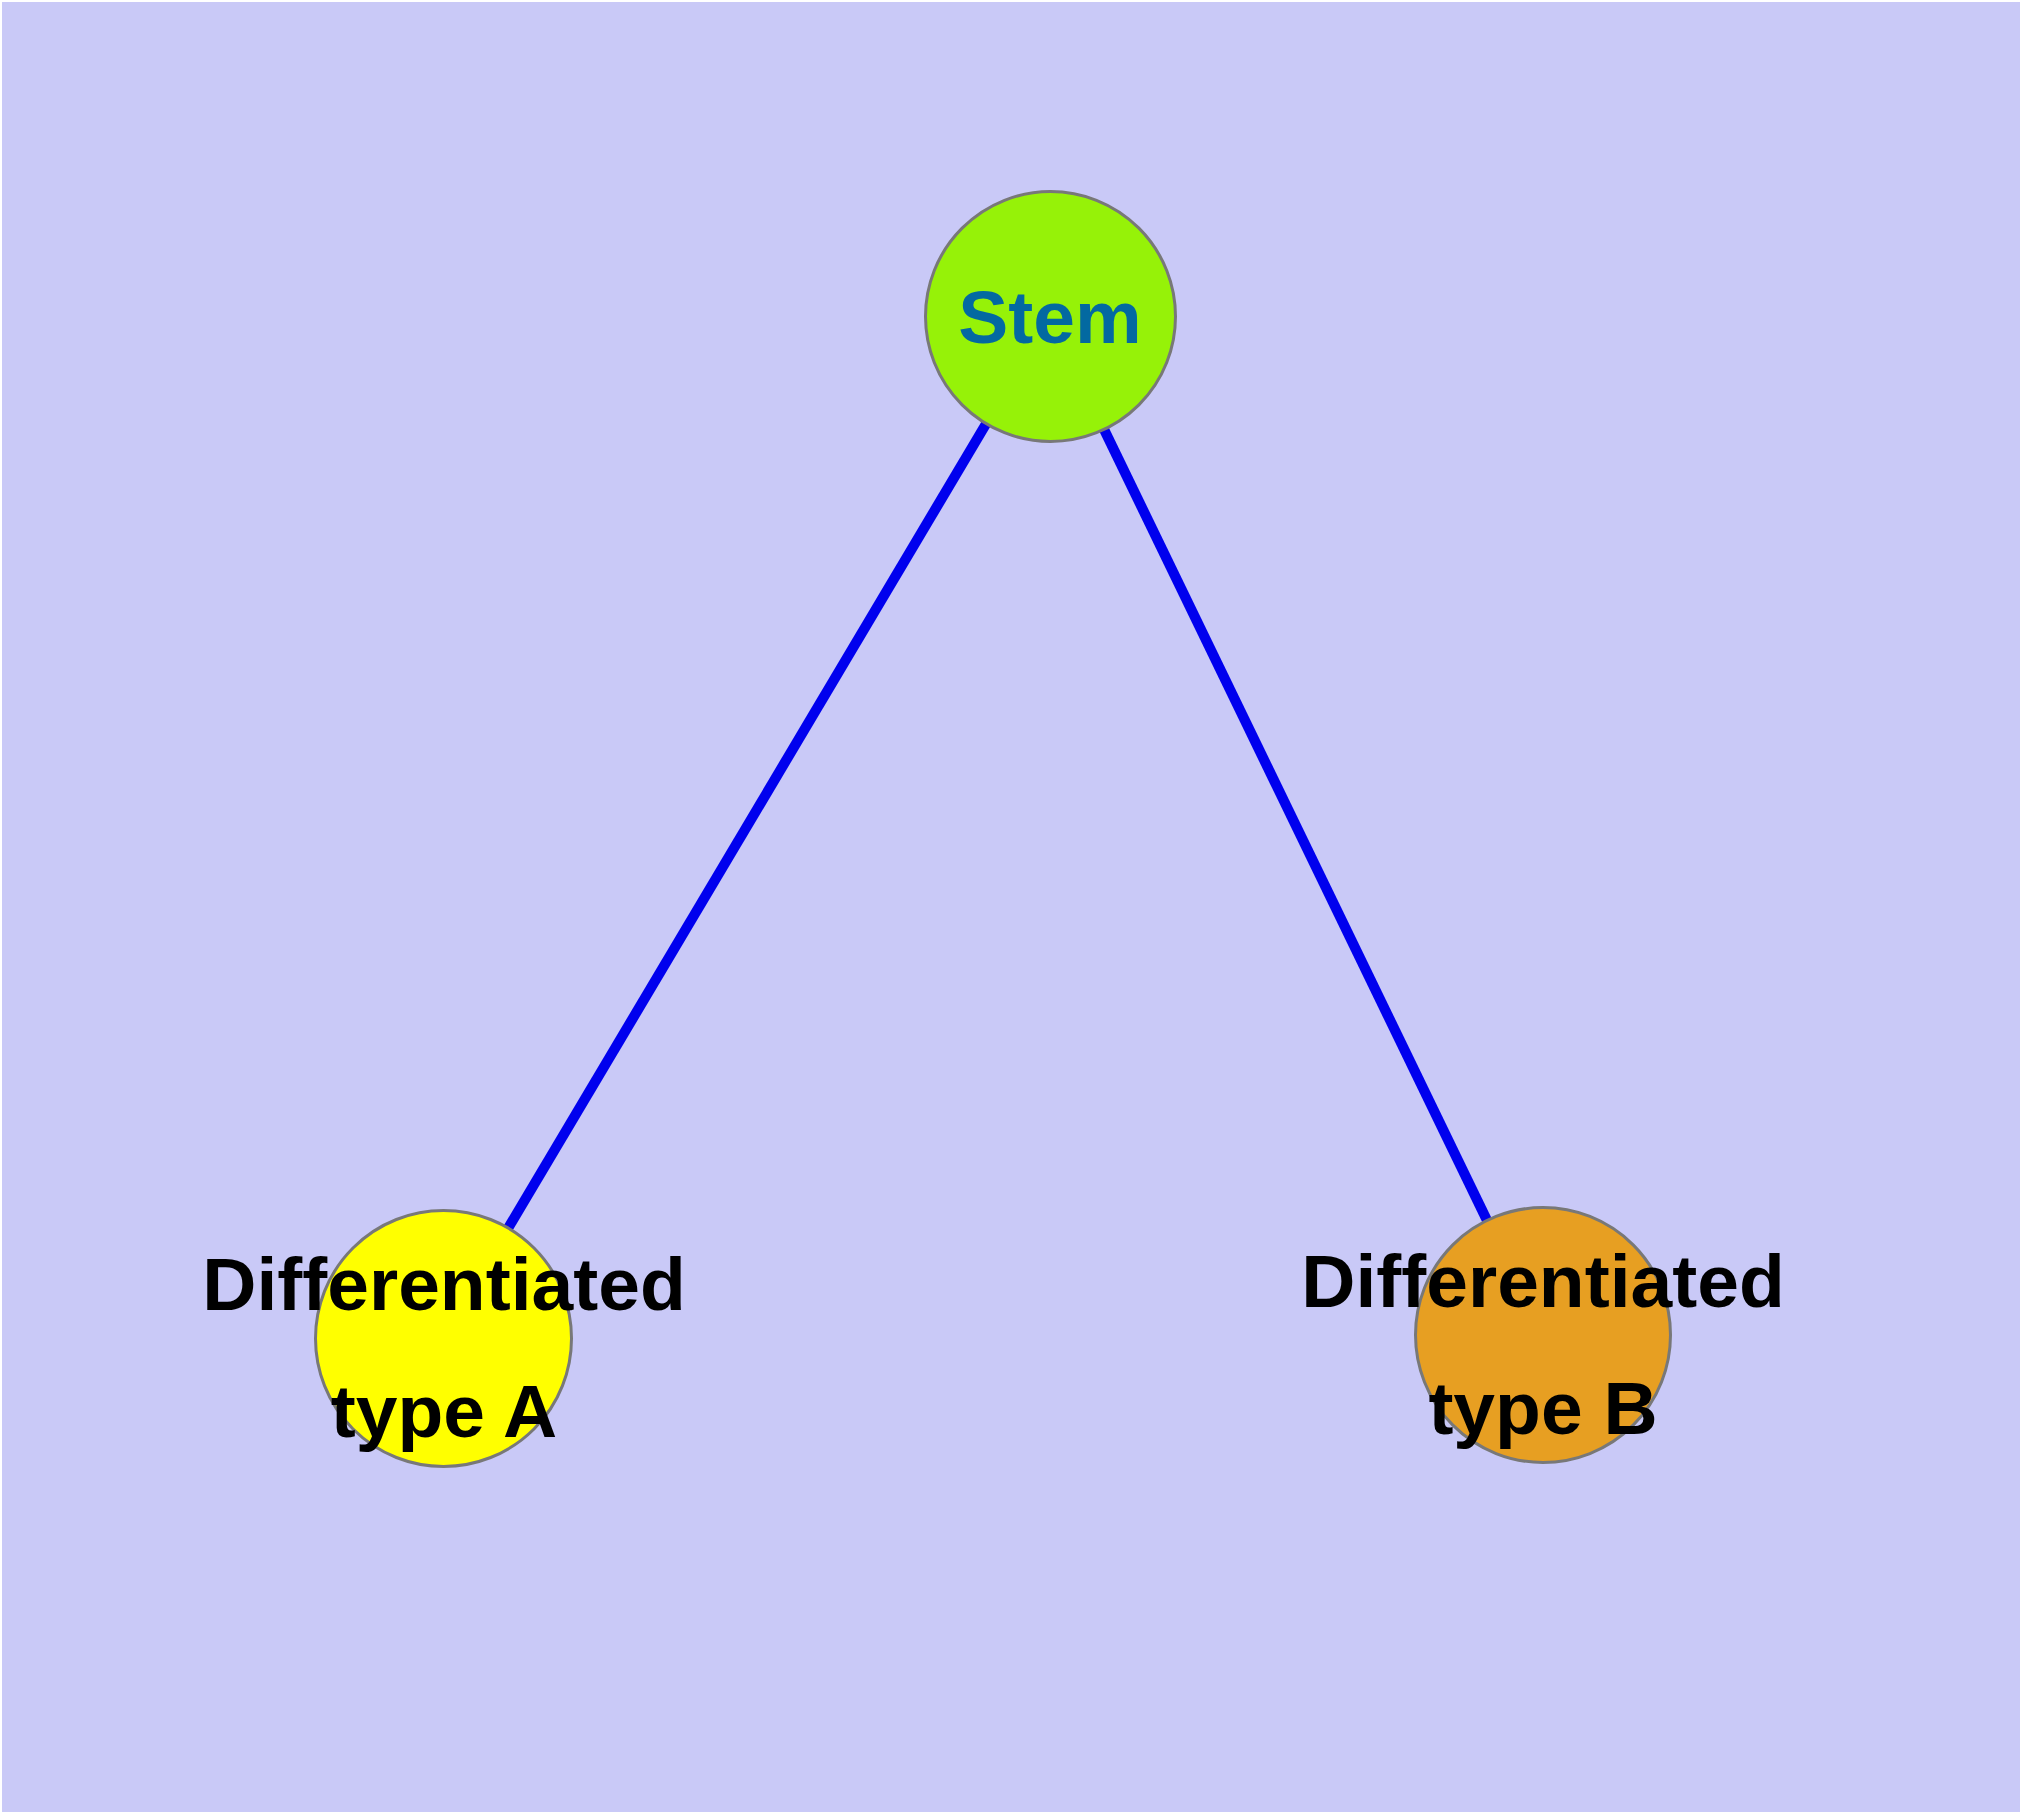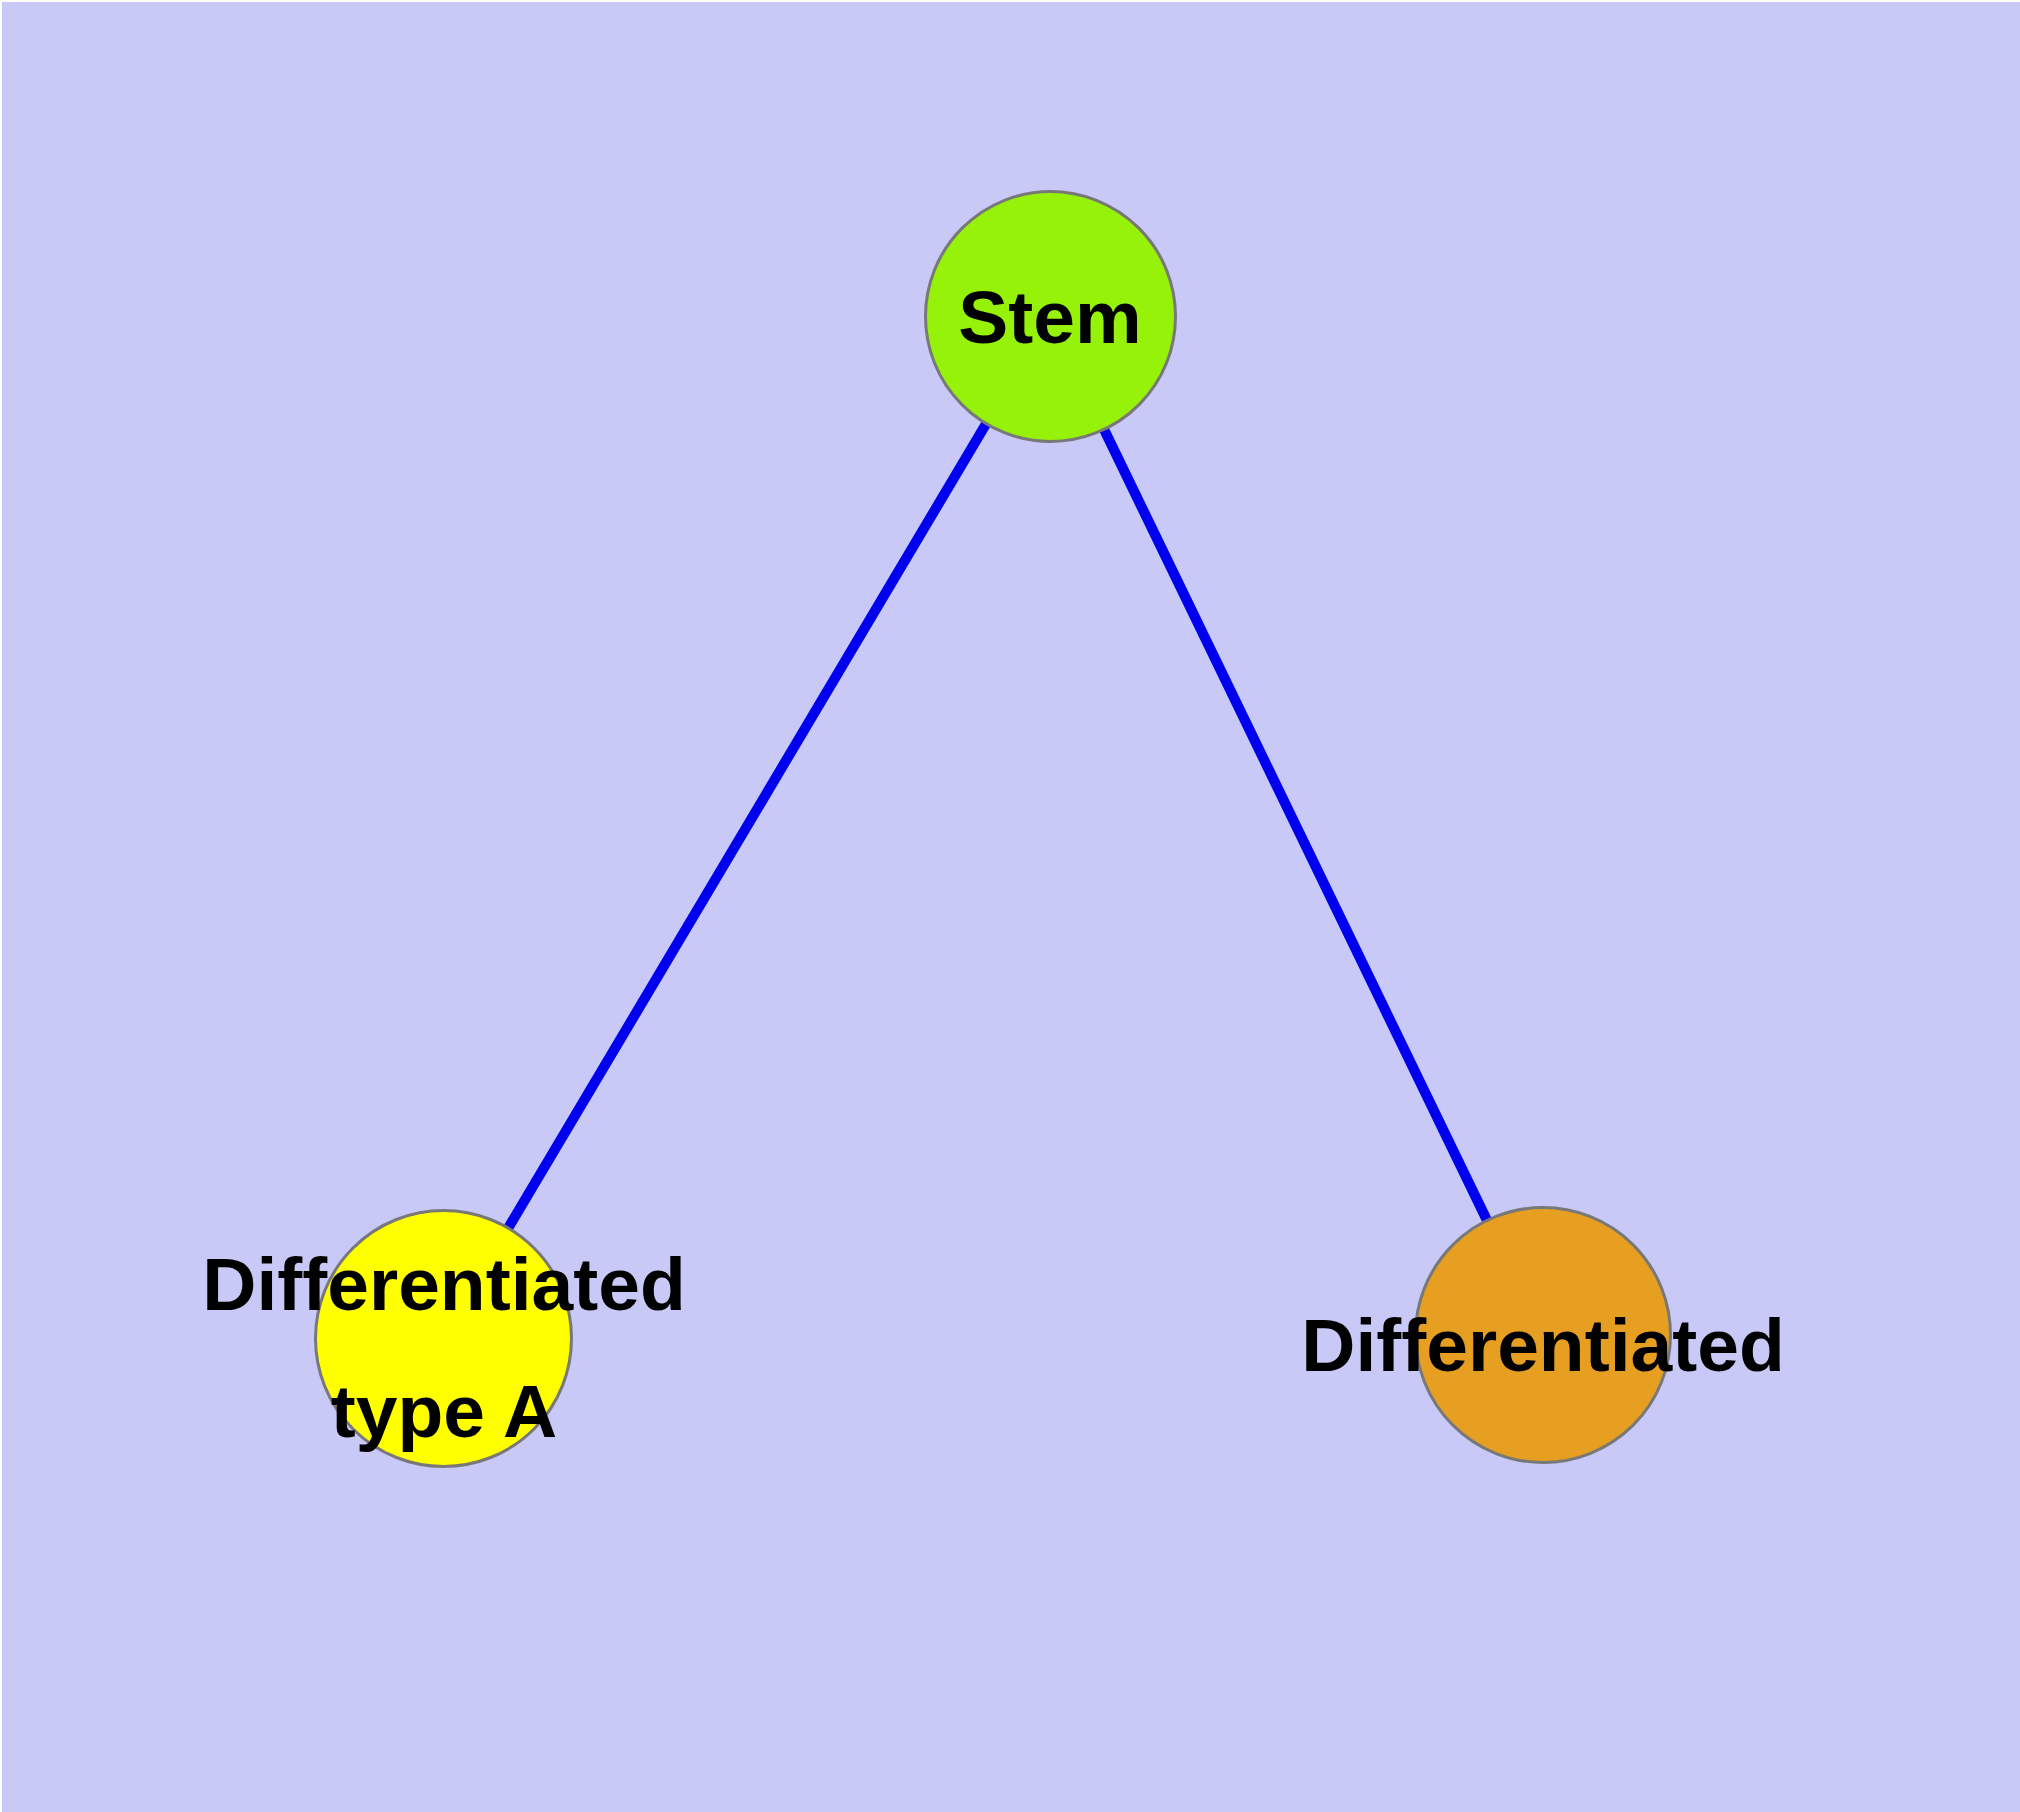--- a/index.html
+++ b/index.html
@@ -58,25 +58,26 @@
     <line x1="1237" y1="372" x2="521" y2="1577" stroke-width="12" stroke="#0000EE"></line>
     <line x1="1237" y1="372" x2="1818" y2="1572" stroke-width="12" stroke="#0000EE"></line>
   </svg>
 
   <div class="node-circle stem" style="background-color: rgb(150, 242, 8); border-color: rgb(120, 120, 120);"></div>
 
   <div class="node-circle typea" style="background-color: rgb(255, 255, 0); border-color: rgb(120, 120, 120);"></div>
 
   <div class="node-circle typeb" style="background-color: rgb(231, 159, 34); border-color: rgb(120, 120, 120);"></div>
 
-  <div class="node-label stem" style="color: #000000;">Stem</div>
+  <div class="node-label stem" style="color: #0369a1;">Stem</div>
 
   <div class="node-label typea" style="color: rgb(0, 0, 0);">
     <span class="label-line">Differentiated</span>
     <span class="label-line">type A</span>
   </div>
 
   <div class="node-label typeb" style="color: rgb(0, 0, 0);">
     <span class="label-line">Differentiated</span>
+    <span class="label-line">type B</span>
   </div>
 
 </div>
 
 
 </body></html>

